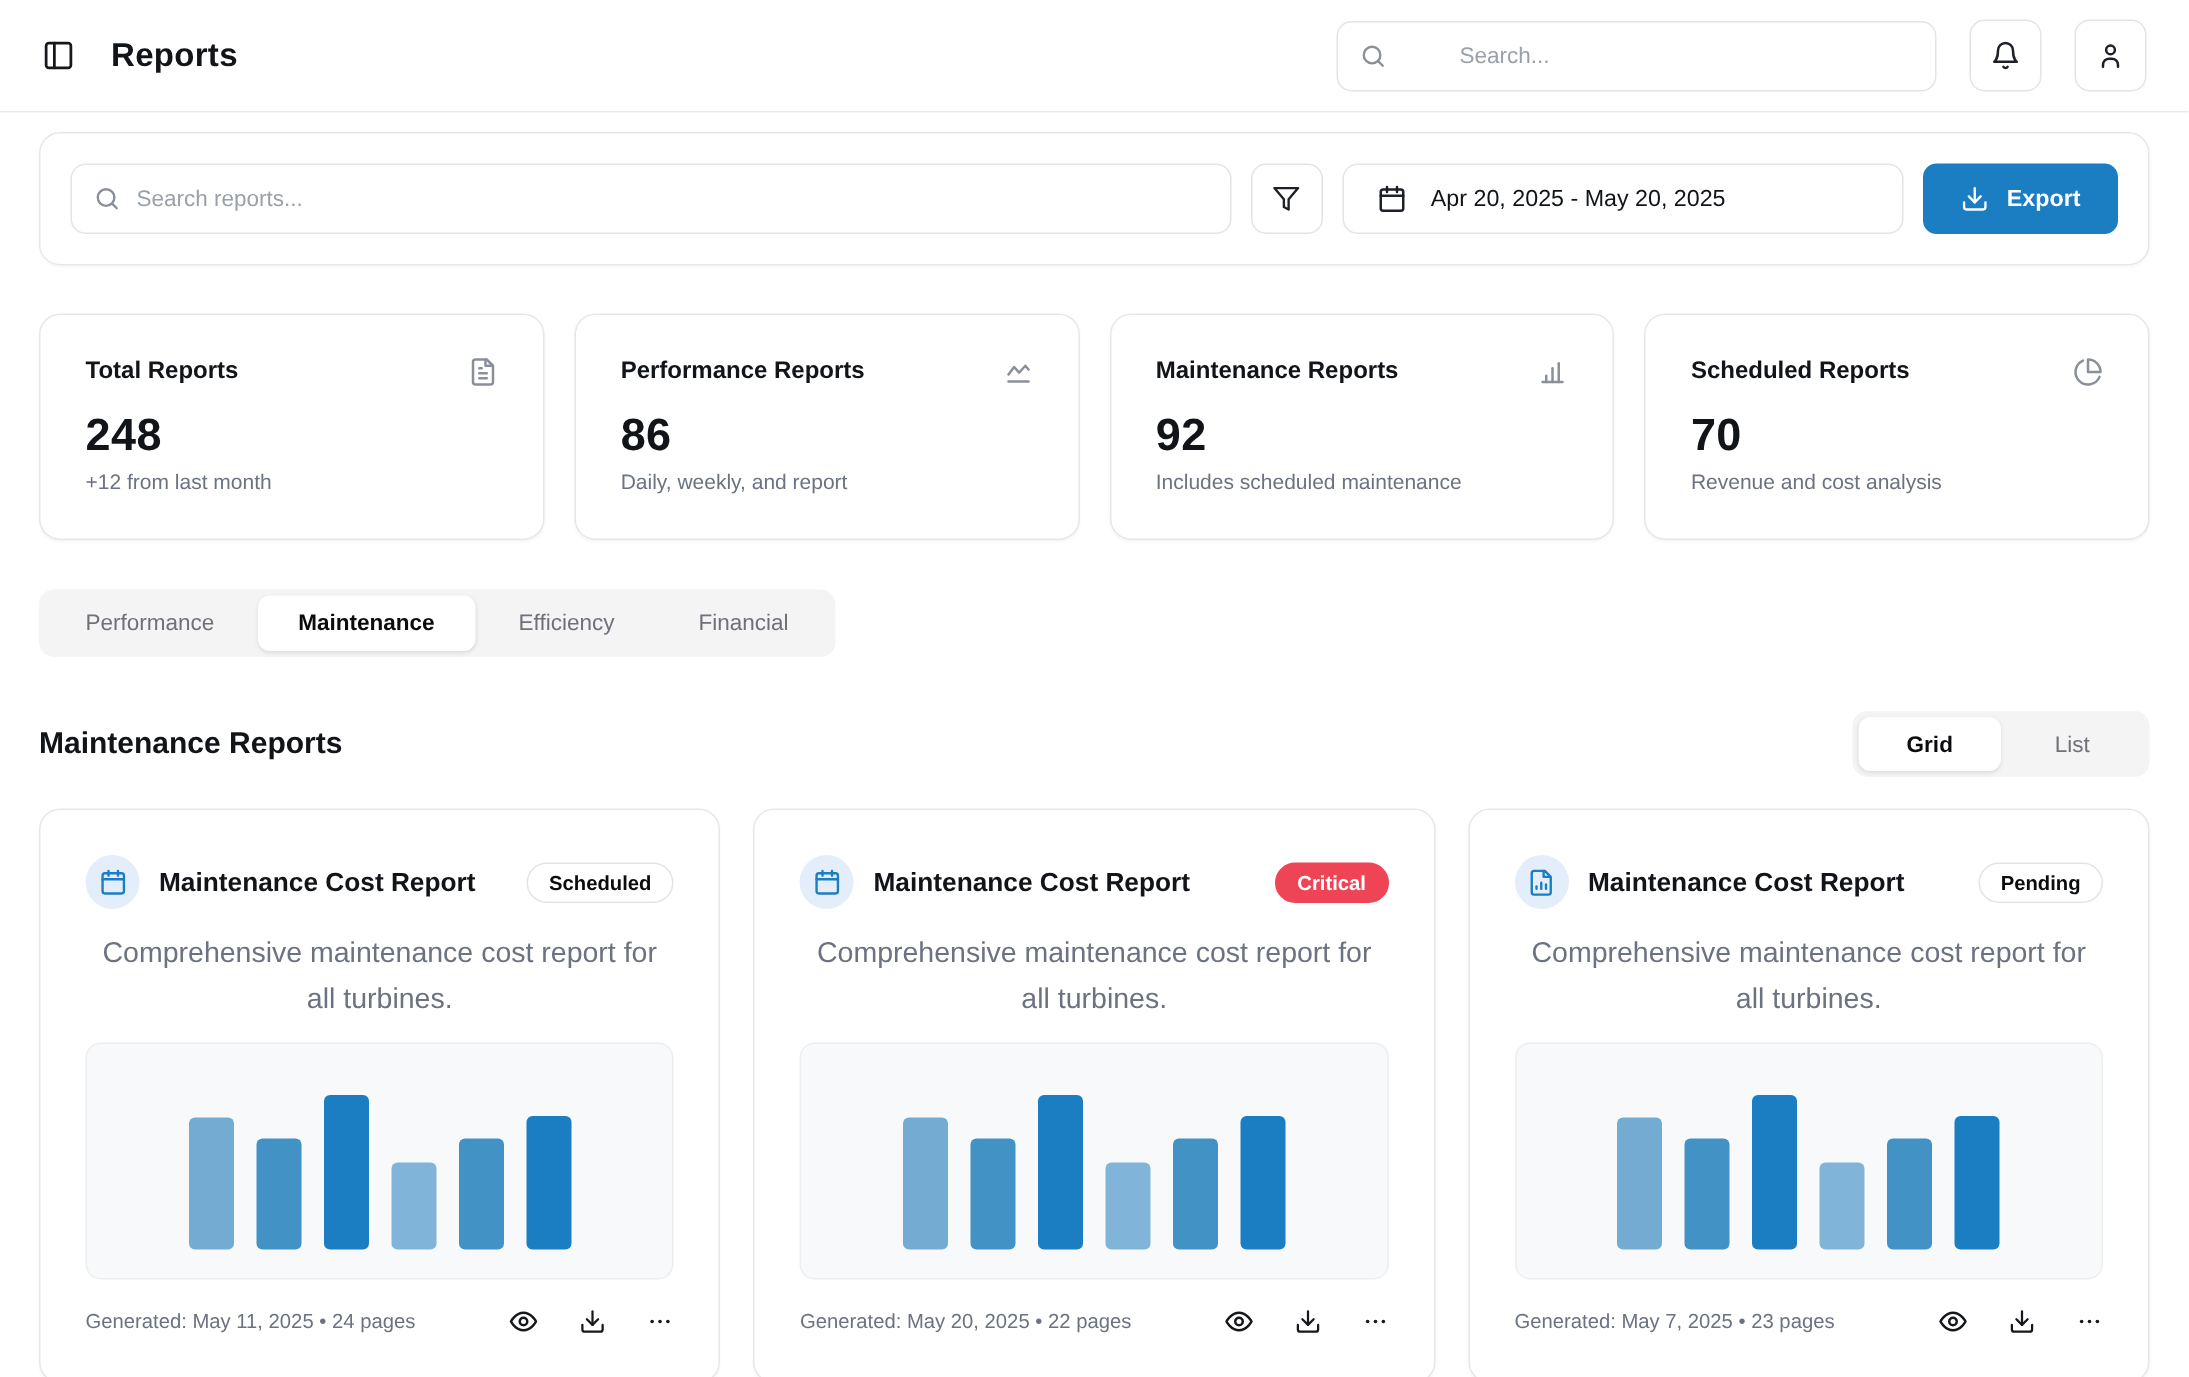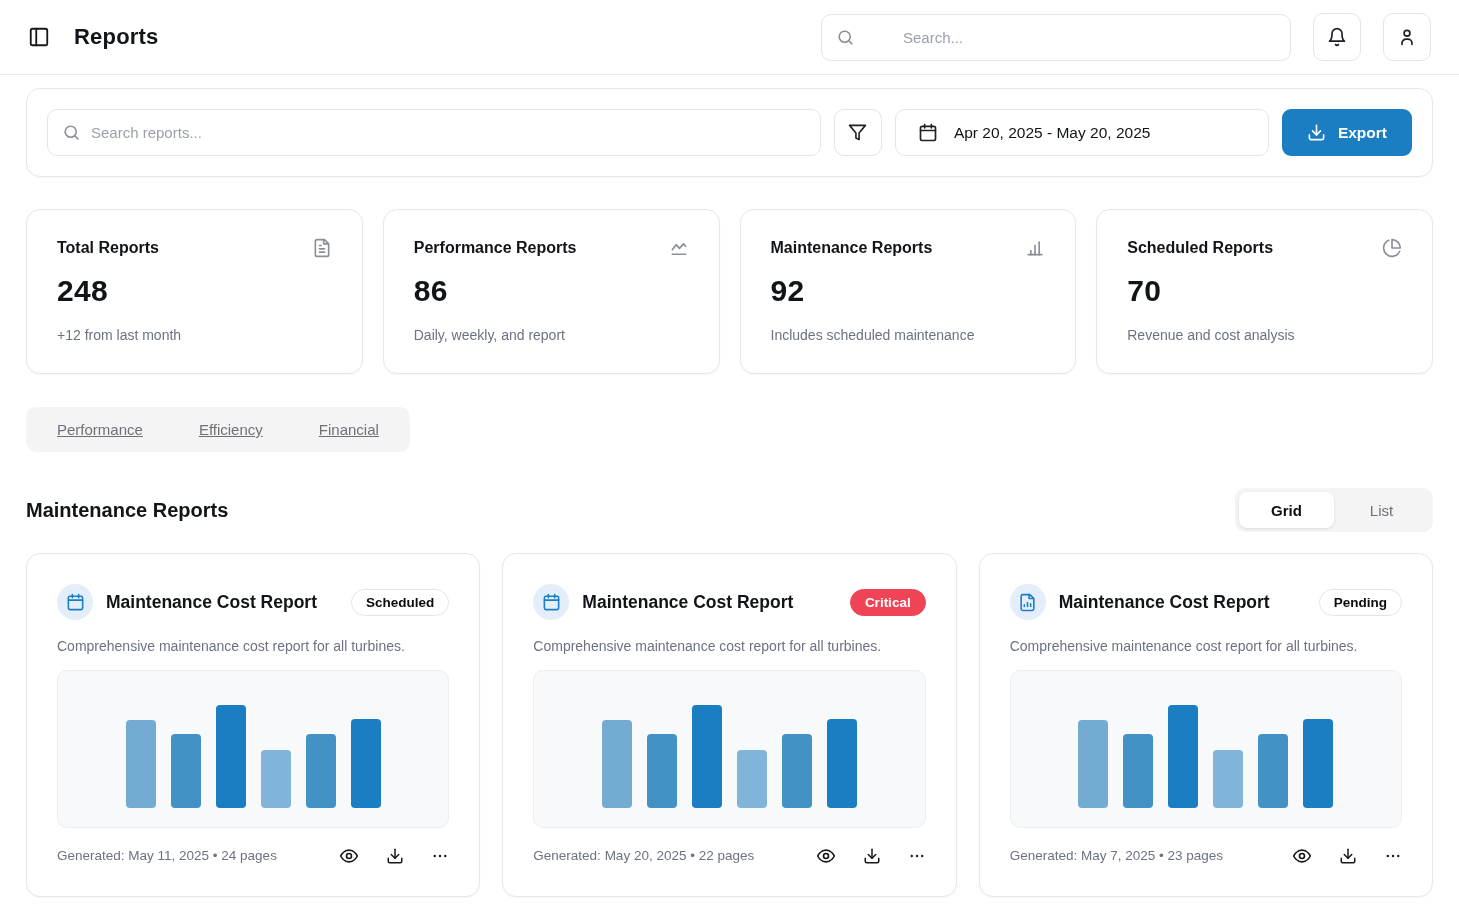--- a/index.html
+++ b/index.html
@@ -32,21 +32,21 @@
   .search-box{
     display:flex;align-items:center;gap:10px;
     height:47px;border:1px solid #e3e4e8;border-radius:10px;
     padding:0 14px;background:#fff;
   }
   .search-box input{
     border:none;outline:none;flex:1;font-size:15px;color:var(--ink);
     font-family:inherit;background:transparent;
   }
   .search-box input::placeholder{color:#9aa0ab;}
-  .hdr-search{width:470px;gap:48px;}
+  .hdr-search{width:400px;gap:48px;}
   .sq-btn{
     width:48px;height:48px;border:1px solid #e4e4e8;border-radius:10px;
     display:flex;align-items:center;justify-content:center;background:#fff;
   }
   .icon-muted{color:#8a8f98;}
   .icon-dark{color:#1d2026;}
 
   
   main{padding:0 26px;}
 
@@ -73,30 +73,30 @@
 
   
   .stats{margin-top:32px;display:grid;grid-template-columns:repeat(4,1fr);gap:20px;}
   .stat-card{
     border:1px solid var(--border);border-radius:14px;padding:28px 30px 30px;
     box-shadow:0 1px 2px rgba(0,0,0,.04);background:#fff;
   }
   .stat-top{display:flex;align-items:center;justify-content:space-between;}
   .stat-label{font-size:16px;font-weight:700;}
   .stat-value{font-size:30px;font-weight:700;margin-top:16px;letter-spacing:.3px;}
-  .stat-sub{font-size:14px;color:var(--muted);margin-top:19px;}
+  .stat-sub{font-size:14px;color:var(--muted);margin-top:5px;}
 
   
   .tabs{
     margin-top:33px;display:inline-flex;align-items:center;gap:2px;
     background:var(--pill-bg);border-radius:10px;padding:4px;height:45px;
   }
   .tab{
     height:37px;padding:0 27px;border-radius:8px;font-size:15px;
-    color:#70707a;font-weight:500;text-decoration:underline;
+    color:#70707a;font-weight:500;
   }
   .tab.active{background:#fff;color:#0b0c0e;font-weight:700;box-shadow:0 1px 3px rgba(0,0,0,.10);}
 
   
   .section-head{margin-top:36px;display:flex;align-items:center;justify-content:space-between;}
   .section-title{font-size:20px;font-weight:700;}
   .view-toggle{
     display:flex;background:var(--pill-bg);
     border-radius:10px;padding:4px;height:44px;
   }
@@ -113,21 +113,21 @@
   .chip{
     width:36px;height:36px;border-radius:50%;background:var(--chip-bg);
     display:flex;align-items:center;justify-content:center;color:var(--accent);flex:none;
   }
   .rtitle{font-size:17.5px;font-weight:700;flex:1;}
   .badge{
     padding:5px 14px;border-radius:999px;font-size:13.5px;font-weight:600;
     border:1px solid #e4e4e8;color:#0b0c0e;white-space:nowrap;
   }
   .badge.critical{background:var(--critical);border-color:var(--critical);color:#fff;}
-  .rdesc{margin-top:15px;font-size:14px;color:var(--muted);line-height:1.62;}
+  .rdesc{margin-top:15px;font-size:19px;color:var(--muted);line-height:1.62;text-align:center;}
   .mini-chart{
     margin-top:12px;height:158px;background:#f8f9fa;border:1px solid #eceef0;
     border-radius:10px;display:flex;align-items:flex-end;justify-content:center;
     gap:15px;padding-bottom:19px;
   }
   .bar{width:30px;border-radius:4px;}
   .rfoot{margin-top:18px;display:flex;align-items:center;justify-content:space-between;}
   .gen-text{font-size:13.5px;color:var(--muted);}
   .actions{display:flex;align-items:center;gap:27px;}
   .act-btn{display:flex;align-items:center;justify-content:center;color:#16181c;}
@@ -270,20 +270,21 @@
         </span>
       </div>
       <div class="stat-value">70</div>
       <div class="stat-sub">Revenue and cost analysis</div>
     </div>
   </section>
 
   <div>
     <div class="tabs">
       <button class="tab">Performance</button>
+      <button class="tab active">Maintenance</button>
       <button class="tab">Efficiency</button>
       <button class="tab">Financial</button>
     </div>
   </div>
 
   <div class="section-head">
     <h2 class="section-title">Maintenance Reports</h2>
     <div class="view-toggle">
       <button class="vt-btn active">Grid</button>
       <button class="vt-btn">List</button>

